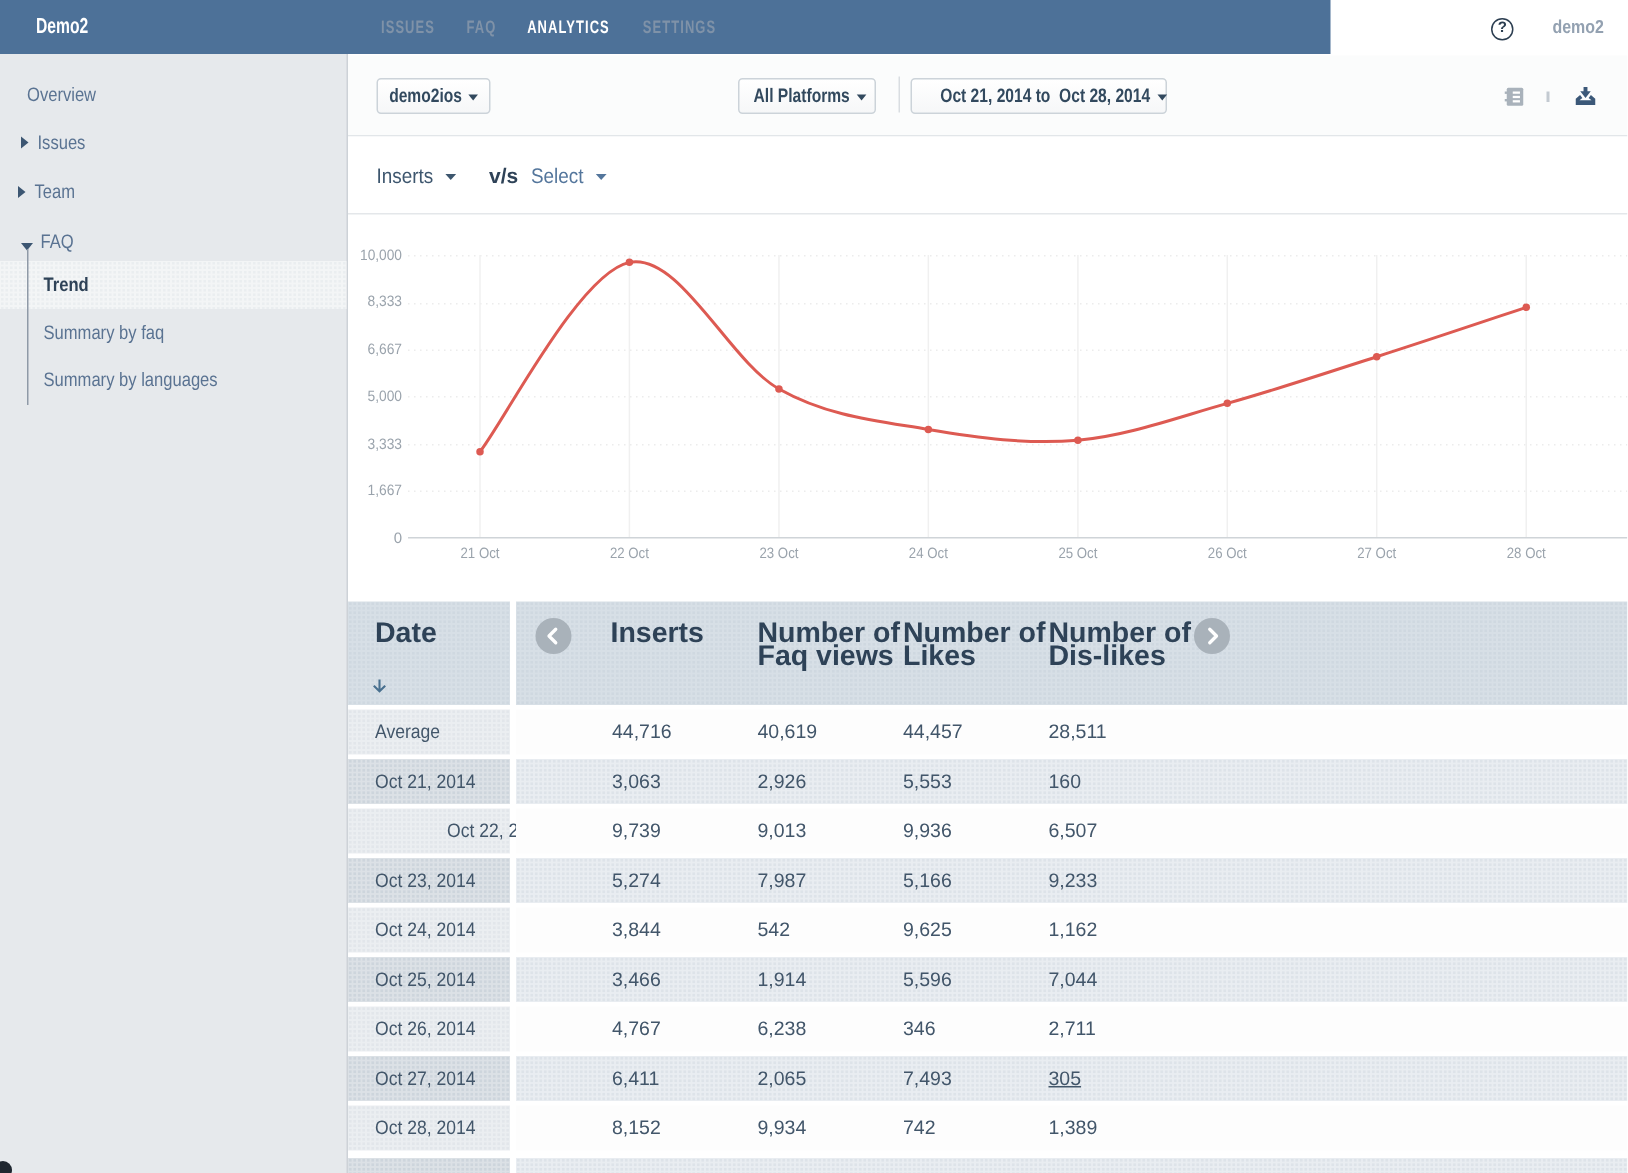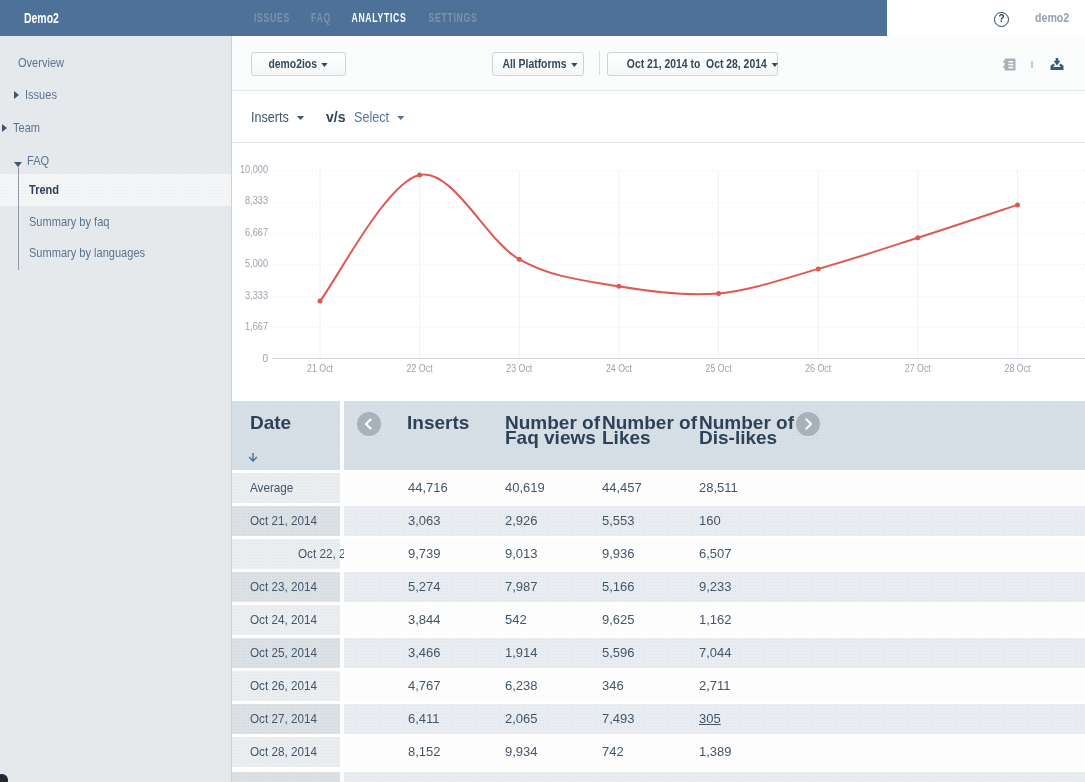--- a/index.html
+++ b/index.html
@@ -65,32 +65,32 @@
   <div class="navlink" style="left:321px;">FAQ</div>
   <div class="navlink active" style="left:379px;">ANALYTICS</div>
   <div class="navlink" style="left:453px;">SETTINGS</div>
   <div class="helpcirc">?</div>
   <div class="username">demo2</div>
 </div>
 
 <div class="sidebar"></div>
 <div class="sideitem" style="left:18px; top:55px;"><span class="cx">Overview</span></div>
 <div class="sideitem" style="left:14px; top:87px;"><span class="tri-r"></span><span class="cx">Issues</span></div>
-<div class="sideitem" style="left:2px; top:120px;"><span class="tri-r"></span><span class="cx">Team</span></div>
+<div class="sideitem" style="left:12px; top:120px;"><span class="tri-r"></span><span class="cx">Team</span></div>
 <div class="sideitem" style="left:14px; top:153px;"><span class="tri-d"></span><span class="cx">FAQ</span></div>
 <div class="treeline"></div>
 <div class="trendrow">
     <span><span class="cx">Trend</span></span>
   </div>
 <div class="sideitem" style="left:29px; top:214px;"><span class="cx">Summary by faq</span></div>
 <div class="sideitem" style="left:29px; top:245px;"><span class="cx">Summary by languages</span></div>
 <div class="corner-dot"></div>
 
 <div class="toolbar">
-  <div class="tbtn" style="left:19px; width:95px;"><span class="cxc">demo2ios&nbsp;<span class="caret"></span></span></div>
+  <div class="tbtn" style="left:19px; width:76px;"><span class="cxc">demo2ios&nbsp;<span class="caret"></span></span></div>
   <div class="tbtn" style="left:260px; width:92px;"><span class="cxc">All Platforms&nbsp;<span class="caret"></span></span></div>
   <div class="tbsep"></div>
   <div class="tbtn" style="left:375px; width:171px;"><span class="cxc">Oct 21, 2014 to&nbsp; Oct 28, 2014&nbsp;<span class="caret"></span></span></div>
   <svg style="position:absolute; left:771px; top:21px;" width="13" height="13" viewBox="0 0 13 13">
     <rect x="1.5" y="0.5" width="11" height="12" rx="1" fill="#a9b2bb"></rect>
     <rect x="5.5" y="3" width="4.8" height="1.5" fill="#fff"></rect>
     <rect x="5.5" y="5.9" width="4.8" height="1.5" fill="#fff"></rect>
     <rect x="5.5" y="8.8" width="4.8" height="1.5" fill="#fff"></rect>
     <rect x="0" y="3" width="2.5" height="1.6" fill="#a9b2bb"></rect>
     <rect x="0" y="8" width="2.5" height="1.6" fill="#a9b2bb"></rect>

